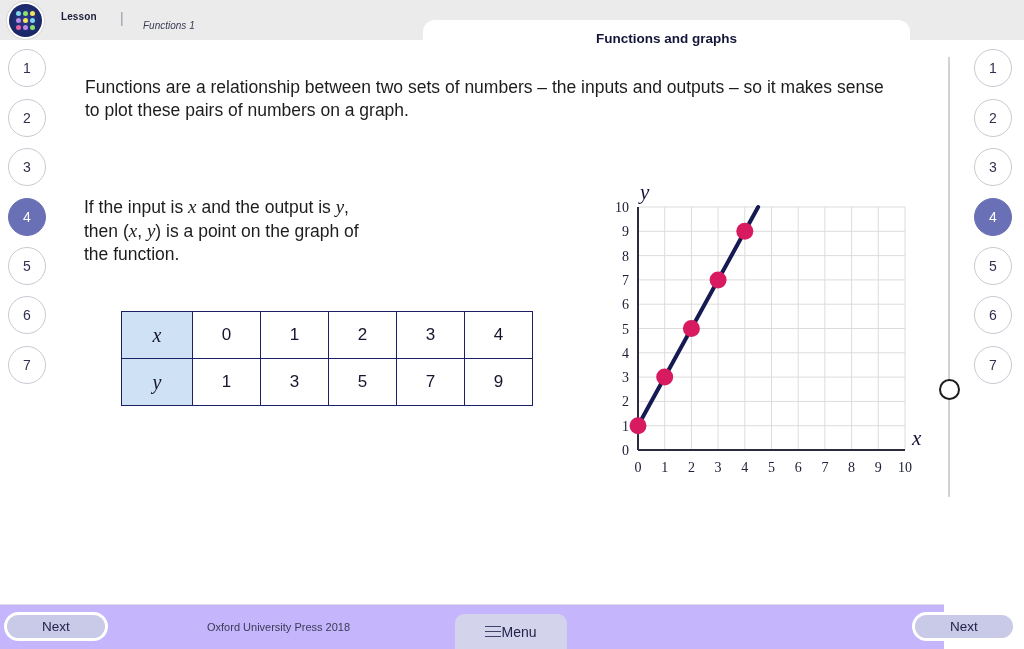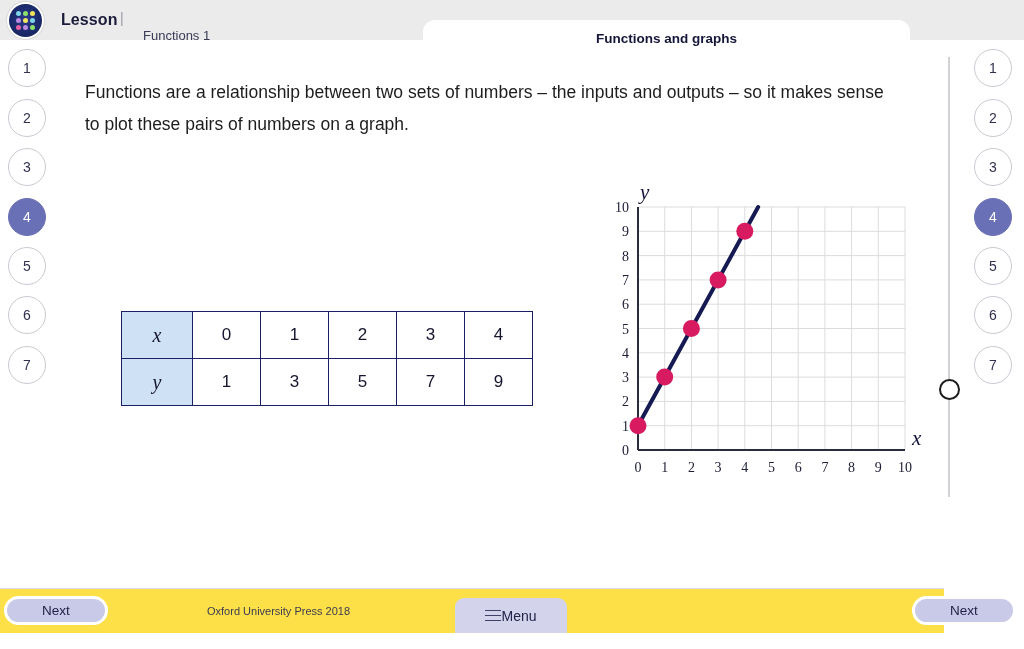--- a/index.html
+++ b/index.html
@@ -55,36 +55,37 @@
   .logo i:nth-child(4){background:#b98ae0}
   .logo i:nth-child(5){background:#f2e55c}
   .logo i:nth-child(6){background:#7fd4e8}
   .logo i:nth-child(7){background:#e85fa0}
   .logo i:nth-child(8){background:#b98ae0}
   .logo i:nth-child(9){background:#8de06a}
 
   .crumb-lesson {
     position: absolute;
     left: 61px; top: 11px;
-    font-size: 16px;
+    font-size: 10px;
     font-weight: bold;
     color: #1b1b3a;
     letter-spacing: .1px;
   }
   .crumb-sep {
     position: absolute;
     left: 120px; top: 10px;
     font-size: 14px;
     color: #9a9aa8;
   }
   .crumb-page {
     position: absolute;
-    left: 143px; top: 28px;
-    font-size: 13px;
+    left: 143px; top: 20px;
+    font-size: 10px;
     color: #3a3a55;
+    font-style: italic;
   }
   .title-tab {
     position: absolute;
     left: 423px; top: 0;
     width: 487px; height: 40px;
     background: #ffffff;
     border-radius: 12px 12px 0 0;
     margin-top: 20px;
   }
   .title-tab span {
@@ -137,21 +138,21 @@
     box-sizing: border-box;
     cursor: pointer;
   }
 
   
   .content { position: absolute; inset: 40px 0 44px 0; }
 
   .para {
     position: absolute;
     font-size: 17.5px;
-    line-height: 32px;
+    line-height: 23px;
     color: #1d1d1d;
   }
   .p-intro { left: 85px; top: 36px; width: 800px; }
   .p-mid   { left: 84px; top: 155px; width: 410px; }
   .p-bot   { left: 84px; top: 420px; width: 450px; }
 
   .mathvar {
     font-family: "Liberation Serif", serif;
     font-style: italic;
     font-size: 19px;
@@ -191,23 +192,23 @@
   .graph {
     position: absolute;
     left: 600px; top: 105px;
     width: 330px; height: 350px;
   }
   .graph svg { display: block; }
 
   
   .footer {
     position: absolute;
-    left: 0; bottom: 16px;
+    left: 0; bottom: 0;
     width: 944px; height: 44px;
-    background: #fde047;
+    background: #c4b5fd;
     border-top: 1px solid #dedbee;
   }
   .next-btn {
     position: absolute;
     top: 7px;
     width: 104px; height: 29px;
     border-radius: 15px;
     background: #c9c9e8;
     border: 3px solid #ffffff;
     box-sizing: border-box;
@@ -294,20 +295,25 @@
   <div class="nav-dot nav-right" style="top:296px">6</div>
   <div class="nav-dot nav-right" style="top:346px">7</div>
 
   <div class="scroll-track"></div>
   <div class="scroll-thumb"></div>
 
   <div class="content">
 
     <div class="para p-intro">Functions are a relationship between two sets of numbers – the inputs and outputs – so it makes sense to plot these pairs of numbers on a graph.</div>
 
+    <div class="para p-mid">
+      <span>If the input is </span><span class="mathvar">x</span><span> and the output is </span><span class="mathvar">y</span><span>,</span><br>
+      <span>then (</span><span class="mathvar">x</span><span>, </span><span class="mathvar">y</span><span>) is a point on the graph of</span><br>
+      <span>the function.</span>
+    </div>
 
     <table class="tbl">
       <tbody>
           <tr>
         <td class="hd"><span>x</span></td>
         <td>0</td>
         <td>1</td>
         <td>2</td>
         <td>3</td>
         <td>4</td>

